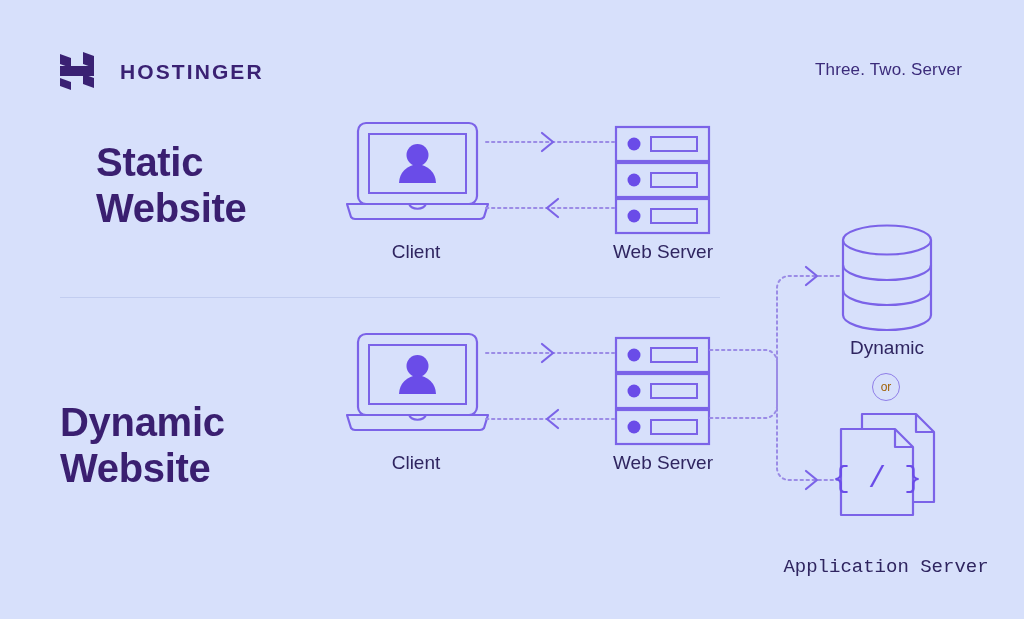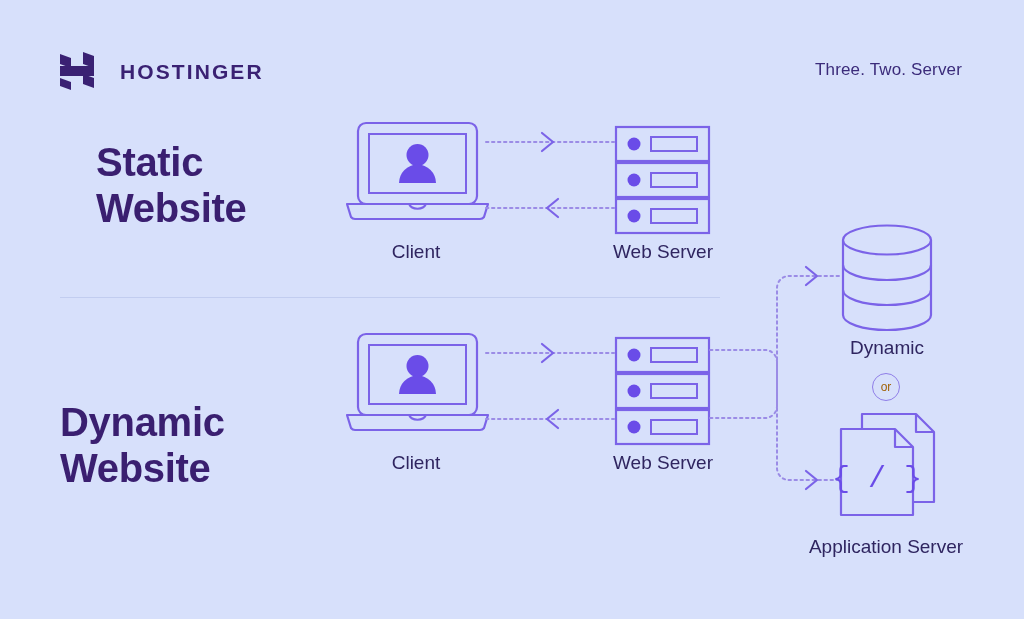--- a/index.html
+++ b/index.html
@@ -228,15 +228,15 @@
 
   <div class="icon-box" style="left:838px; top:412px;">
     <svg width="100" height="105" viewBox="0 0 100 105">
       <path d="M24 2 L78 2 L96 20 L96 90 L24 90 Z" fill="#d7e0fb" stroke="#7b63e8" stroke-width="2.2" stroke-linejoin="round"></path>
       <path d="M78 2 L78 20 L96 20" fill="none" stroke="#7b63e8" stroke-width="2.2" stroke-linejoin="round"></path>
       <path d="M3 17 L57 17 L75 35 L75 103 L3 103 Z" fill="#d7e0fb" stroke="#7b63e8" stroke-width="2.2" stroke-linejoin="round"></path>
       <path d="M57 17 L57 35 L75 35" fill="none" stroke="#7b63e8" stroke-width="2.2" stroke-linejoin="round"></path>
       <text x="39" y="75" text-anchor="middle" font-family="Liberation Mono, monospace" font-size="30" fill="#6a4ce8">{ / }</text>
     </svg>
   </div>
-  <div class="node-label" style="left:886px; top:536px;">Application Server</div>
+  <div class="node-label" style="left:886px; top:556px;font-family:Liberation Mono, monospace;">Application Server</div>
 
 </div>
 
 </body></html>

